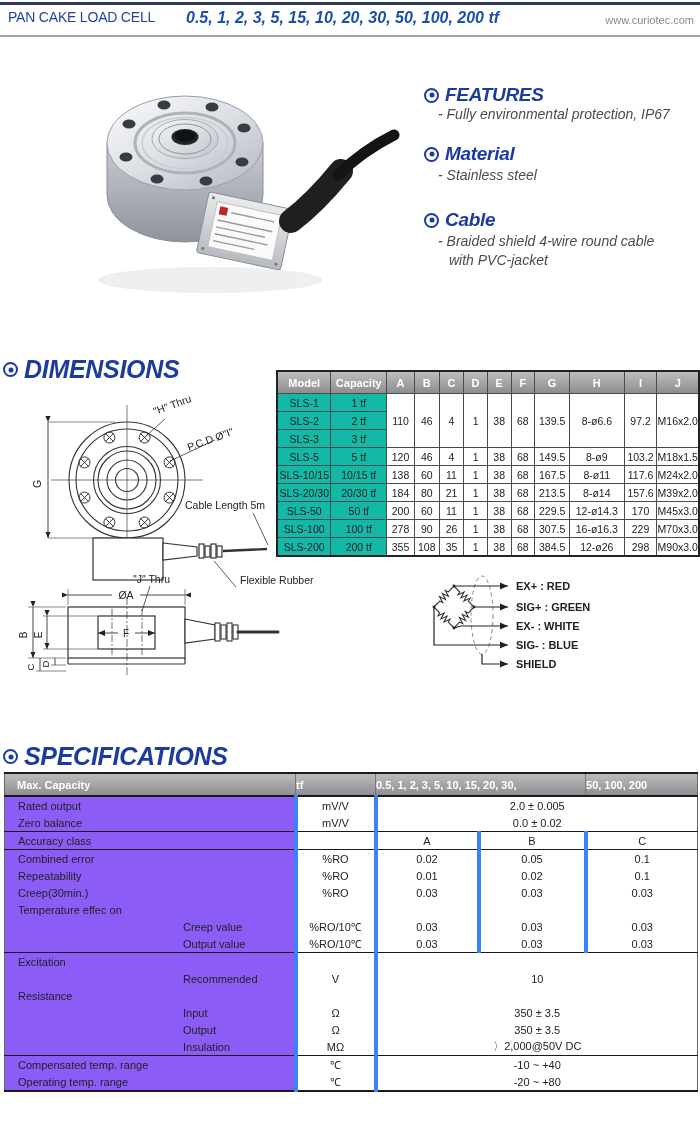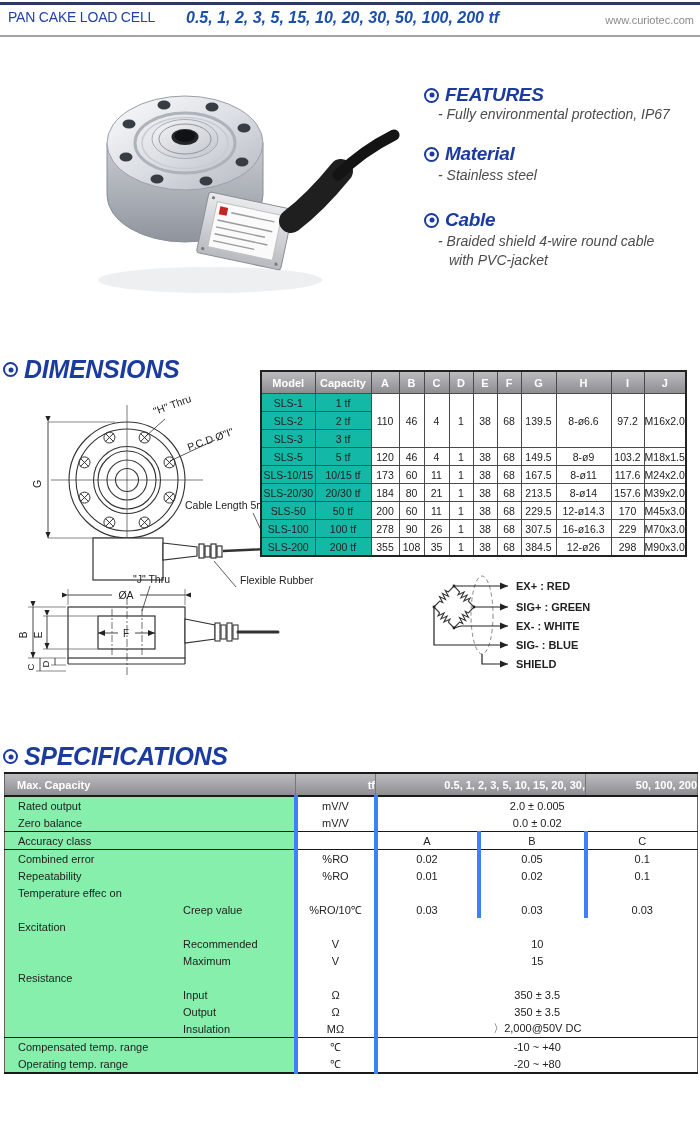--- a/index.html
+++ b/index.html
@@ -17,37 +17,37 @@
   
   .section-h{position:absolute;display:flex;align-items:center;gap:6px;white-space:nowrap;}
   .bullet{width:11px;height:11px;border:2.4px solid #1b3c9e;border-radius:50%;position:relative;flex:0 0 auto;}
   .bullet::after{content:"";position:absolute;left:50%;top:50%;transform:translate(-50%,-50%);
                  width:5px;height:5px;border-radius:50%;background:#1b3c9e;}
   .section-h .txt{font-size:25px;font-weight:bold;font-style:italic;color:#1b3c9e;letter-spacing:-.3px;}
   .sub-h .txt{font-size:19px;}
   .feat-item{position:absolute;font-style:italic;font-size:14px;color:#4c4c4c;white-space:nowrap;}
 
   
-  .dimtbl{position:absolute;left:260px;top:370px;border-collapse:collapse;table-layout:fixed;
+  .dimtbl{position:absolute;left:276px;top:370px;border-collapse:collapse;table-layout:fixed;
           font-size:10.5px;border:2px solid #222;}
   .dimtbl th,.dimtbl td{border:1px solid #4a4a4a;text-align:center;vertical-align:middle;
           padding:0;height:17px;overflow:hidden;white-space:nowrap;}
   .dimtbl th{height:21px;background:linear-gradient(#bcbcbf,#8e8e92);color:#fff;font-weight:bold;font-size:11px;}
   .dimtbl td.mcell{background:#14b8a6;}
 
   
   .spectbl{position:absolute;left:4px;top:772px;width:693px;border-collapse:collapse;table-layout:fixed;
            font-size:11px;border-top:2px solid #1a1a1a;border-bottom:2px solid #1a1a1a;
            border-left:1px solid #666;border-right:1px solid #666;}
   .spectbl th{height:21px;background:linear-gradient(#bcbcbf,#8e8e92);color:#fff;font-weight:bold;
-              text-align:right;padding:0;border-bottom:2px solid #1a1a1a;white-space:nowrap;}
+              text-align:left;padding:0;border-bottom:2px solid #1a1a1a;white-space:nowrap;}
   .spectbl th.lbl{text-align:left;padding-left:12px;}
   .spectbl th + th{border-left:1px solid #77777a;}
   .spectbl td{height:17px;padding:0;text-align:center;vertical-align:middle;white-space:nowrap;}
-  .spectbl td.lblc{text-align:left;padding-left:13px;background:#86efac;}
+  .spectbl td.lblc{text-align:left;padding-left:13px;background:#8b5cf6;}
   .spectbl td.lblc.ind{padding-left:178px;}
   .spectbl td.unit,.spectbl td.val{border-left:4px solid #3b82f6;}
   .spectbl tr.gend td{border-bottom:1.6px solid #1a1a1a;}
 
   .abs{position:absolute;}
 </style>
 </head>
 <body>
 
 <div class="page">
@@ -408,21 +408,21 @@
           <td>38</td>
           <td>68</td>
           <td>149.5</td>
           <td>8-ø9</td>
           <td>103.2</td>
           <td>M18x1.5</td>
         </tr>
         <tr>
           <td class="mcell">SLS-10/15</td>
           <td class="mcell">10/15 tf</td>
-          <td>173</td>
+          <td>138</td>
           <td>60</td>
           <td>11</td>
           <td>1</td>
           <td>38</td>
           <td>68</td>
           <td>167.5</td>
           <td>8-ø11</td>
           <td>117.6</td>
           <td>M24x2.0</td>
         </tr>
@@ -532,47 +532,56 @@
           <td class="val">0.1</td>
         </tr>
         <tr>
           <td class="lblc">Repeatability</td>
           <td class="unit">%RO</td>
           <td class="val">0.01</td>
           <td class="val">0.02</td>
           <td class="val">0.1</td>
         </tr>
         <tr>
+          <td class="lblc">Creep(30min.)</td>
+          <td class="unit">%RO</td>
+          <td class="val">0.03</td>
+          <td class="val">0.03</td>
+          <td class="val">0.03</td>
+        </tr>
+        <tr>
           <td class="lblc">Temperature effec on</td>
           <td class="unit"></td>
           <td class="val"></td>
           <td class="val"></td>
           <td class="val"></td>
         </tr>
         <tr>
           <td class="lblc ind">Creep value</td>
           <td class="unit">%RO/10℃</td>
           <td class="val">0.03</td>
           <td class="val">0.03</td>
           <td class="val">0.03</td>
         </tr>
+        <tr class="gend">
+          <td class="lblc ind">Output value</td>
+          <td class="unit">%RO/10℃</td>
+          <td class="val">0.03</td>
+          <td class="val">0.03</td>
+          <td class="val">0.03</td>
+        </tr>
         <tr>
           <td class="lblc">Excitation</td>
           <td class="unit"></td>
           <td class="val" colspan="3"></td>
         </tr>
         <tr>
           <td class="lblc ind">Recommended</td>
           <td class="unit">V</td>
           <td class="val" colspan="3">10</td>
-        </tr>
-        <tr>
-          <td class="lblc ind">Maximum</td>
-          <td class="unit">V</td>
-          <td class="val" colspan="3">15</td>
         </tr>
         <tr>
           <td class="lblc">Resistance</td>
           <td class="unit"></td>
           <td class="val" colspan="3"></td>
         </tr>
         <tr>
           <td class="lblc ind">Input</td>
           <td class="unit">Ω</td>
           <td class="val" colspan="3">350 ± 3.5</td>

